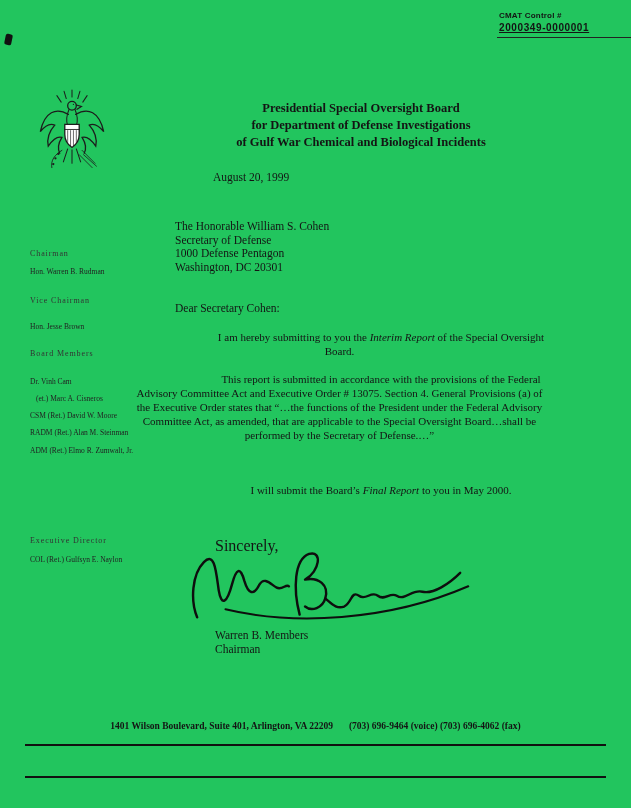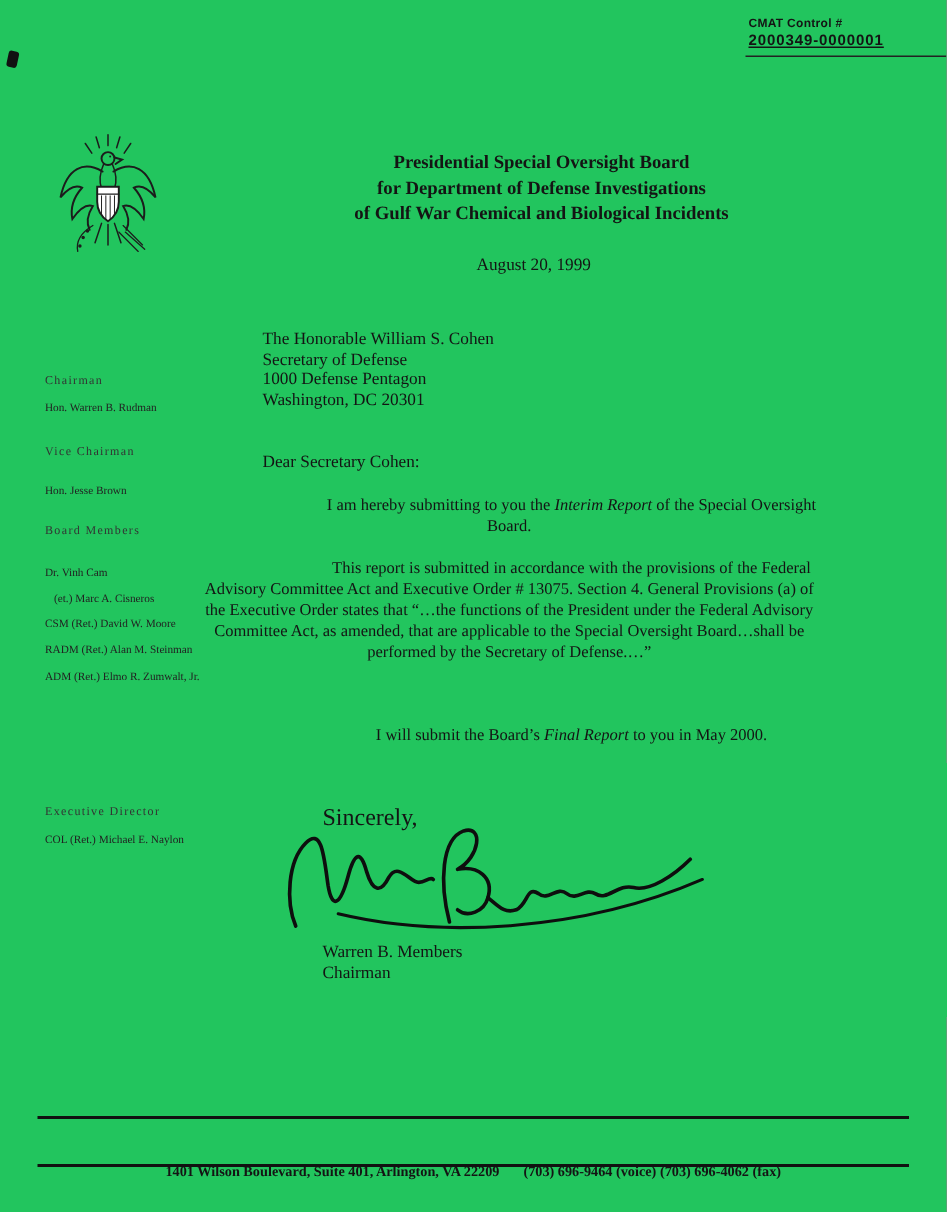--- a/index.html
+++ b/index.html
@@ -22,21 +22,21 @@
 
   .artifact-tl { left:5px; top:34px; width:7px; height:11px; background:#111; transform:rotate(12deg); border-radius:2px; }
 
   
   .seal { left:36px; top:86px; width:72px; height:92px; }
   .seal svg { width:100%; height:100%; }
 
   
   .letterhead { left:206px; top:100px; width:310px; text-align:center;
                 font-weight:bold; font-size:12.5px; line-height:17px; }
-  .date-line { left:194px; top:171px; width:200px; text-align:right; font-size:11.5px; }
+  .date-line { left:213px; top:171px; width:200px; text-align:left; font-size:11.5px; }
 
   
   .side { left:30px; font-size:7.5px; color:#222; white-space:nowrap; }
   .side-label { font-size:8px; letter-spacing:.9px; color:#333; }
 
   
   .addr { left:175px; top:220px; font-size:11.5px; line-height:13.5px; }
   .salutation { left:175px; top:302px; font-size:11.5px; }
   .para { left:132px; width:415px; font-size:11px; line-height:14px; text-indent:83px; text-align:center; }
   .p1 { top:330px; }
@@ -45,21 +45,21 @@
   .p4 { top:483px; }
   .closing { left:215px; top:537px; font-size:16px; }
 
   .signature { left:185px; top:540px; width:290px; height:98px; }
   .signature svg { width:100%; height:100%; }
   .signer { left:215px; top:628px; font-size:11.5px; line-height:14px; }
 
   
   .footer-rule-top { left:25px; top:744px; width:581px; height:1.5px; background:#111; }
   .footer-rule-bottom { left:25px; top:776px; width:581px; height:1.5px; background:#111; }
-  .footer-line1 { left:0; top:777px; width:631px; text-align:center; font-size:9.5px; font-weight:600; }
+  .footer-line1 { left:0; top:721px; width:631px; text-align:center; font-size:9.5px; font-weight:600; }
   .footer-line1 .gap { display:inline-block; width:16px; }
   .footer-line2 { left:0; top:761px; width:631px; text-align:center; font-size:9.5px; font-weight:600; }
 
   em { font-style:italic; }
 </style>
 </head>
 <body>
 
 <div class="page">
 
@@ -101,21 +101,21 @@
   <div class="abs side" style="top:267px">Hon. Warren B. Rudman</div>
   <div class="abs side side-label" style="top:296px">Vice Chairman</div>
   <div class="abs side" style="top:322px">Hon. Jesse Brown</div>
   <div class="abs side side-label" style="top:349px">Board Members</div>
   <div class="abs side" style="top:377px">Dr. Vinh Cam</div>
   <div class="abs side" style="top:394px; left:36px">(et.) Marc A. Cisneros</div>
   <div class="abs side" style="top:411px">CSM (Ret.) David W. Moore</div>
   <div class="abs side" style="top:428px">RADM (Ret.) Alan M. Steinman</div>
   <div class="abs side" style="top:446px">ADM (Ret.) Elmo R. Zumwalt, Jr.</div>
   <div class="abs side side-label" style="top:536px">Executive Director</div>
-  <div class="abs side" style="top:555px">COL (Ret.) Michael E. Naylon</div>
+  <div class="abs side" style="top:555px">COL (Ret.) Gulfsyn E. Naylon</div>
 
   <div class="abs addr">
     <div>The Honorable William S. Cohen</div>
     <div>Secretary of Defense</div>
     <div>1000 Defense Pentagon</div>
     <div>Washington, DC 20301</div>
   </div>
 
   <div class="abs salutation">Dear Secretary Cohen:</div>
 

